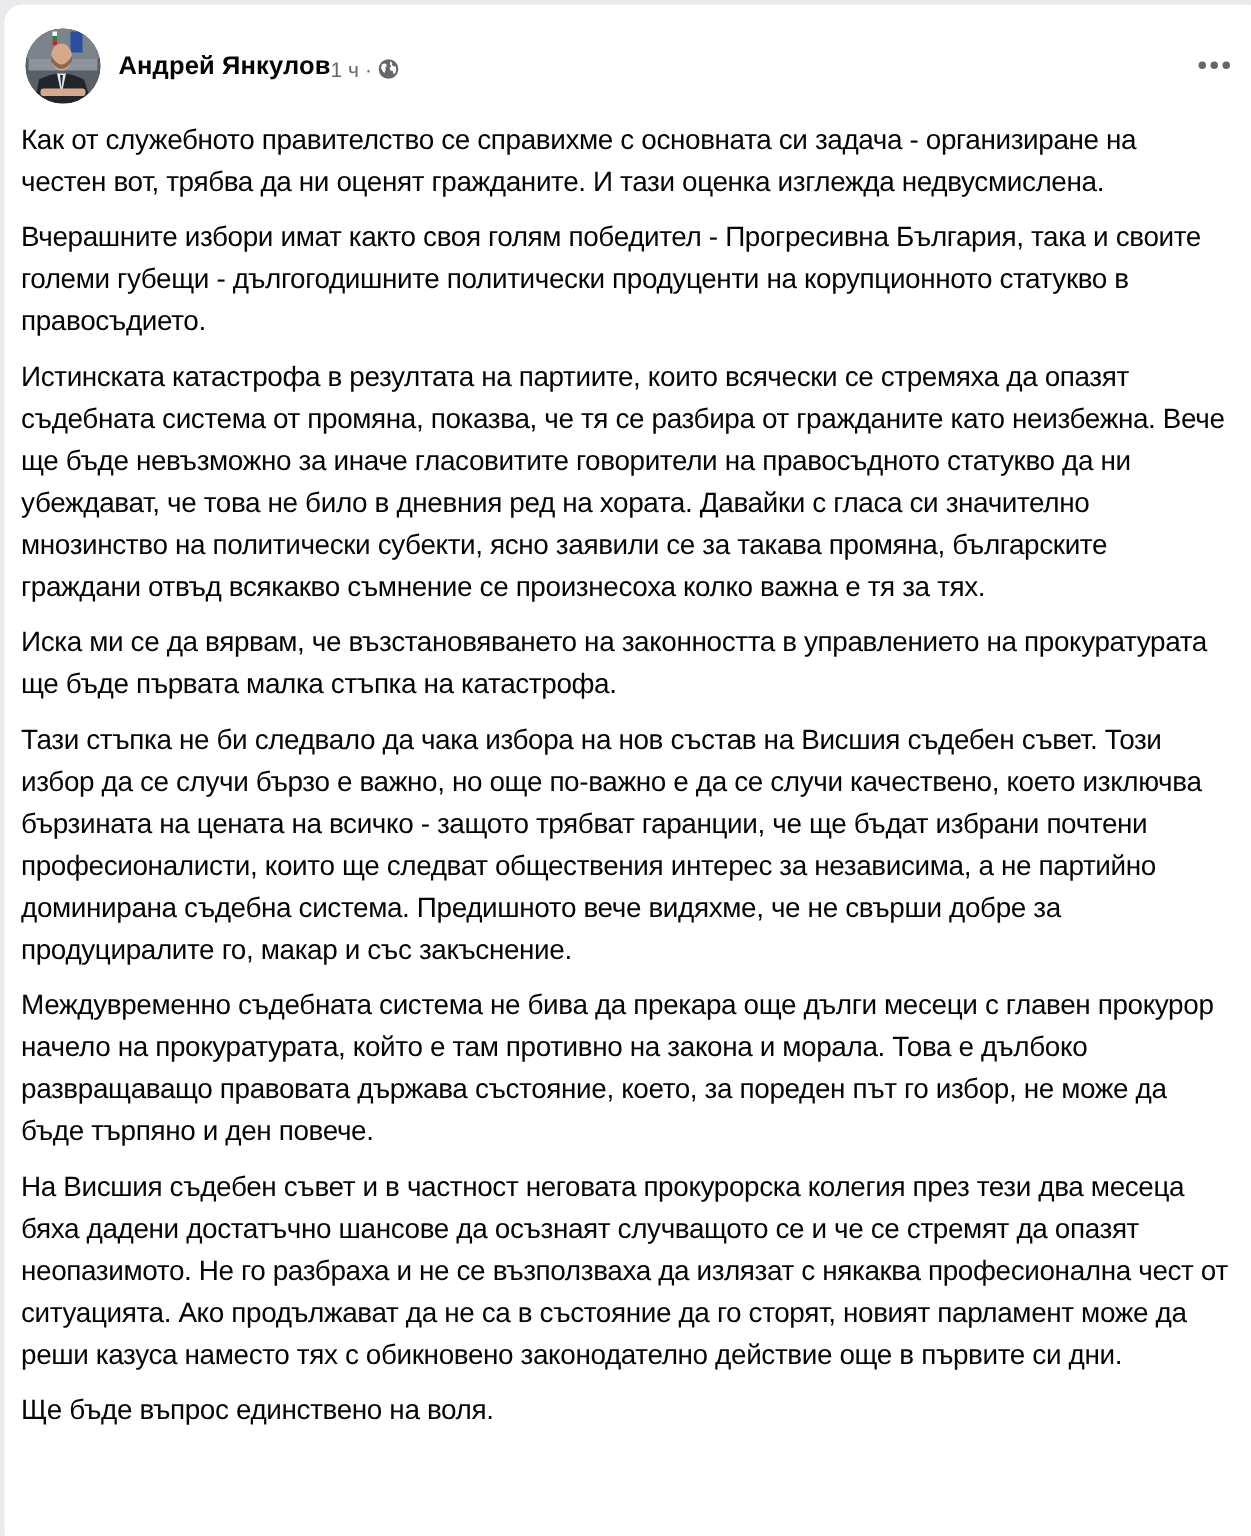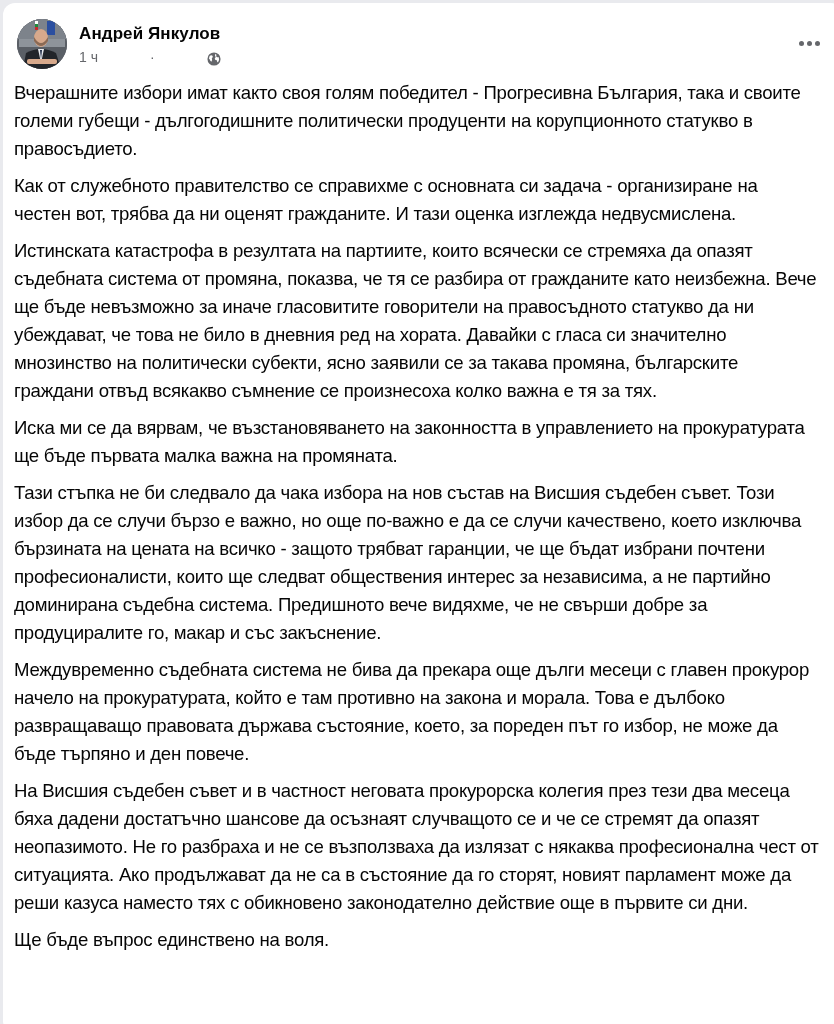--- a/index.html
+++ b/index.html
@@ -36,39 +36,38 @@
       border-radius: 50%;
       overflow: hidden;
       position: relative;
       background: #4b4f57;
       flex-shrink: 0;
     }
     .avatar svg { display: block; }
     .author-block {
       margin-left: 12px;
       display: flex;
-      flex-direction: column;
+      flex-direction: row;
       justify-content: center;
     }
     .author-name {
       font-size: 17px;
       font-weight: bold;
       color: #050505;
       line-height: 22px;
       letter-spacing: 0.1px;
       cursor: pointer;
     }
     .meta-row {
       display: flex;
-      align-items: flex-end;
+      align-items: center;
       margin-top: 3px;
       color: #65676b;
       font-size: 14px;
       line-height: 18px;
-      gap: 48px;
     }
     .meta-dot { margin: 0 4px; }
     .globe-icon {
       display: inline-block;
       width: 14px;
       height: 14px;
     }
     .more-button {
       position: absolute;
       right: 20px;
@@ -140,23 +139,23 @@
     </div>
   </div>
 
   <div class="more-button">
     <span class="dot"></span>
     <span class="dot"></span>
     <span class="dot"></span>
   </div>
 
   <div class="post-body">
+    <p>Как от служебното правителство се справихме с основната си задача - организиране на честен вот, трябва да ни оценят гражданите. И тази оценка изглежда недвусмислена.</p>
     <p>Вчерашните избори имат както своя голям победител - Прогресивна България, така и своите големи губещи - дългогодишните политически продуценти на корупционното статукво в правосъдието.</p>
-    <p>Как от служебното правителство се справихме с основната си задача - организиране на честен вот, трябва да ни оценят гражданите. И тази оценка изглежда недвусмислена.</p>
     <p>Истинската катастрофа в резултата на партиите, които всячески се стремяха да опазят съдебната система от промяна, показва, че тя се разбира от гражданите като неизбежна. Вече ще бъде невъзможно за иначе гласовитите говорители на правосъдното статукво да ни убеждават, че това не било в дневния ред на хората. Давайки с гласа си значително мнозинство на политически субекти, ясно заявили се за такава промяна, българските граждани отвъд всякакво съмнение се произнесоха колко важна е тя за тях.</p>
-    <p>Иска ми се да вярвам, че възстановяването на законността в управлението на прокуратурата ще бъде първата малка важна на промяната.</p>
+    <p>Иска ми се да вярвам, че възстановяването на законността в управлението на прокуратурата ще бъде първата малка стъпка на катастрофа.</p>
     <p>Тази стъпка не би следвало да чака избора на нов състав на Висшия съдебен съвет. Този избор да се случи бързо е важно, но още по-важно е да се случи качествено, което изключва бързината на цената на всичко - защото трябват гаранции, че ще бъдат избрани почтени професионалисти, които ще следват обществения интерес за независима, а не партийно доминирана съдебна система. Предишното вече видяхме, че не свърши добре за продуциралите го, макар и със закъснение.</p>
     <p>Междувременно съдебната система не бива да прекара още дълги месеци с главен прокурор начело на прокуратурата, който е там противно на закона и морала. Това е дълбоко развращаващо правовата държава състояние, което, за пореден път го избор, не може да бъде търпяно и ден повече.</p>
     <p>На Висшия съдебен съвет и в частност неговата прокурорска колегия през тези два месеца бяха дадени достатъчно шансове да осъзнаят случващото се и че се стремят да опазят неопазимото. Не го разбраха и не се възползваха да излязат с някаква професионална чест от ситуацията. Ако продължават да не са в състояние да го сторят, новият парламент може да реши казуса наместо тях с обикновено законодателно действие още в първите си дни.</p>
     <p>Ще бъде въпрос единствено на воля.</p>
   </div>
 
 </div>
 
 </body></html>

